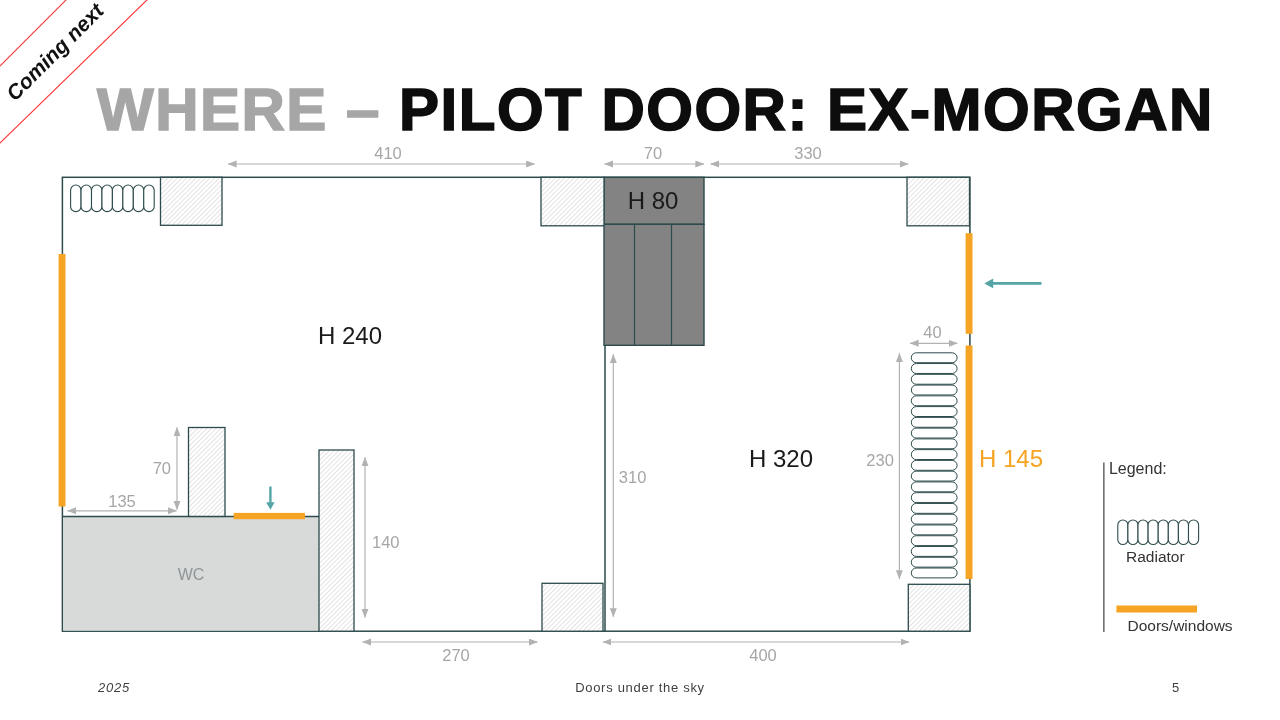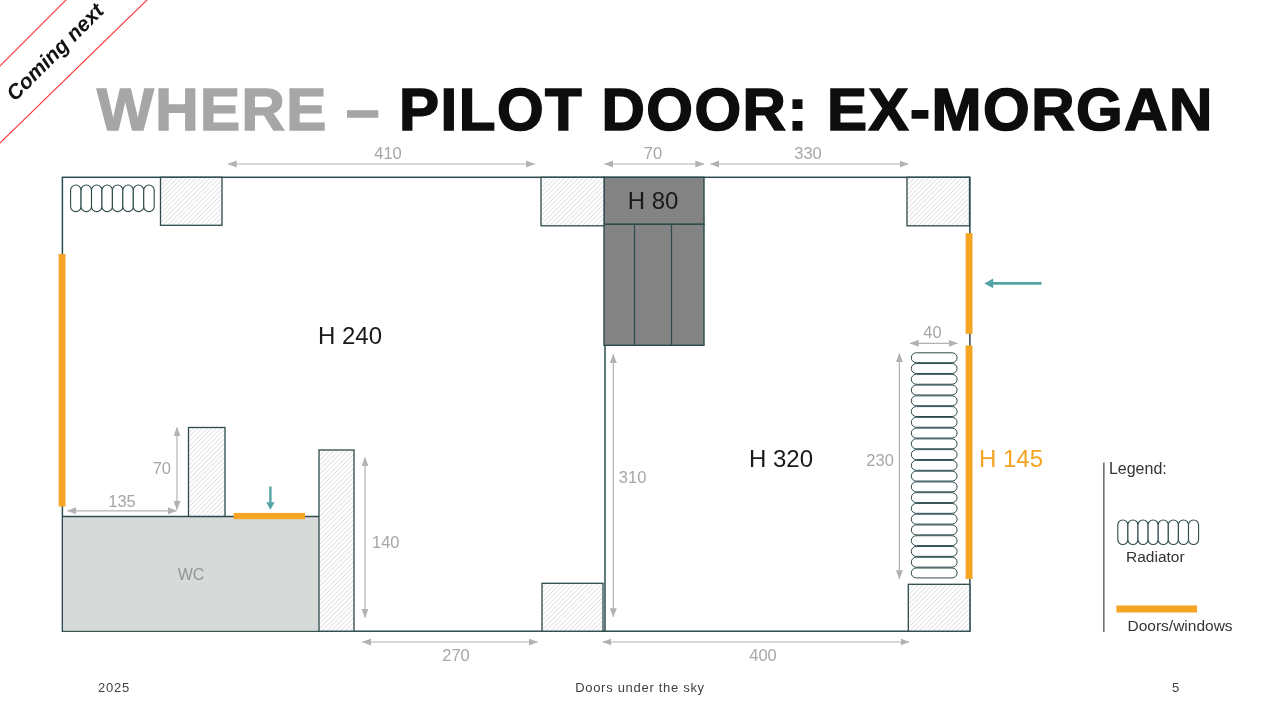--- a/index.html
+++ b/index.html
@@ -197,17 +197,17 @@
     <rect x="1188.50" y="520" width="10.1" height="24.5" rx="5.05" fill="#fff" stroke="#2d4b4c" stroke-width="1.1"></rect>
   </g>
 
   <text x="1126" y="562.3" font-size="15.5" fill="#333333">Radiator</text>
 
   <rect x="1116.4" y="605.5" width="80.6" height="7" fill="#f5a423"></rect>
 
   <text x="1127.5" y="631" font-size="15.5" fill="#333333">Doors/windows</text>
 </svg>
 
-<div class="abs" style="left:98px;top:679.5px;font-size:13px;letter-spacing:0.8px;color:#3f3f3f;">2025</div>
+<div class="abs" style="left:98px;top:679.5px;font-size:13px;letter-spacing:0.8px;color:#3f3f3f;font-style:italic;">2025</div>
 
 <div class="abs" style="left:0;top:679.5px;width:1280px;text-align:center;font-size:13px;letter-spacing:0.7px;color:#3f3f3f;">Doors under the sky</div>
 
 <div class="abs" style="left:1172px;top:679.5px;font-size:13px;color:#3f3f3f;">5</div>
 
 </body></html>

